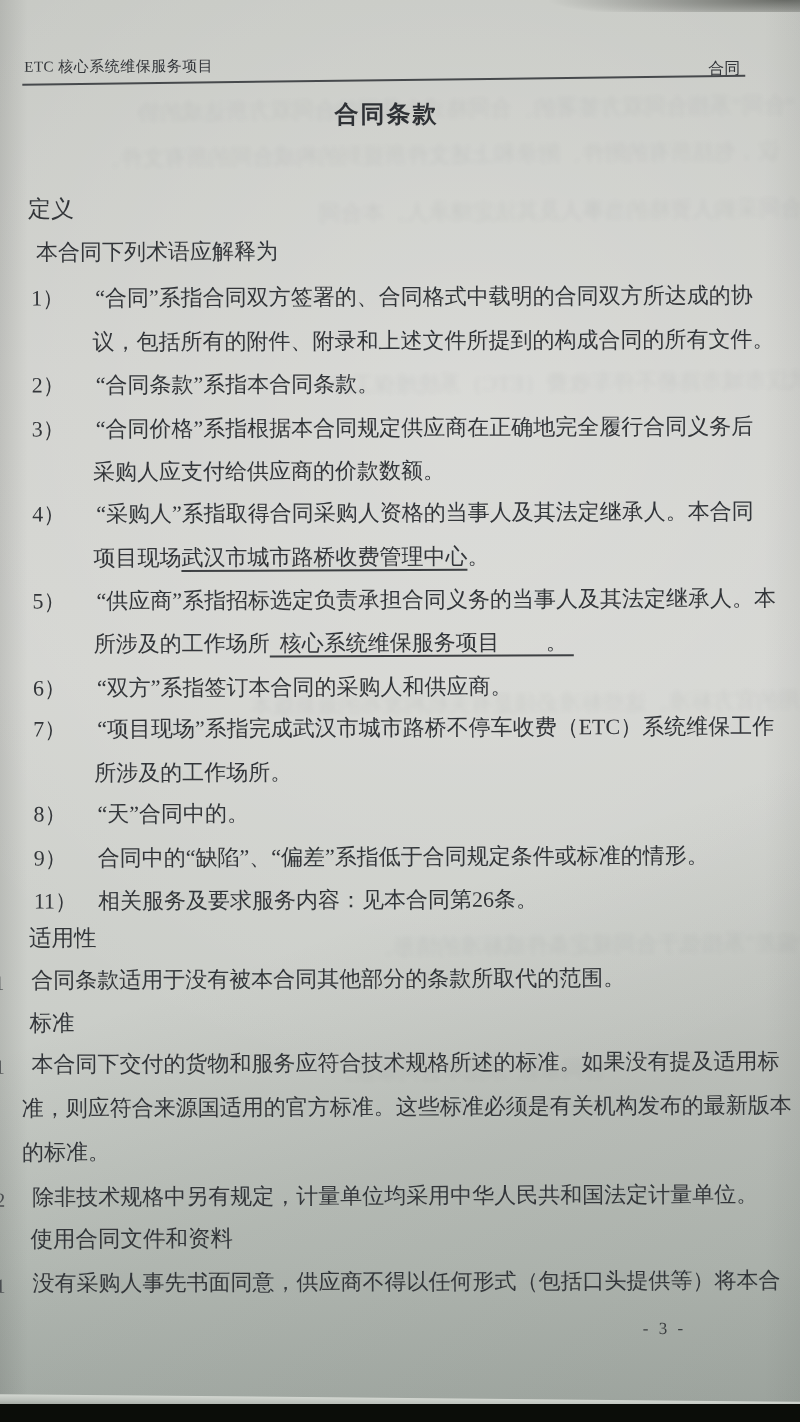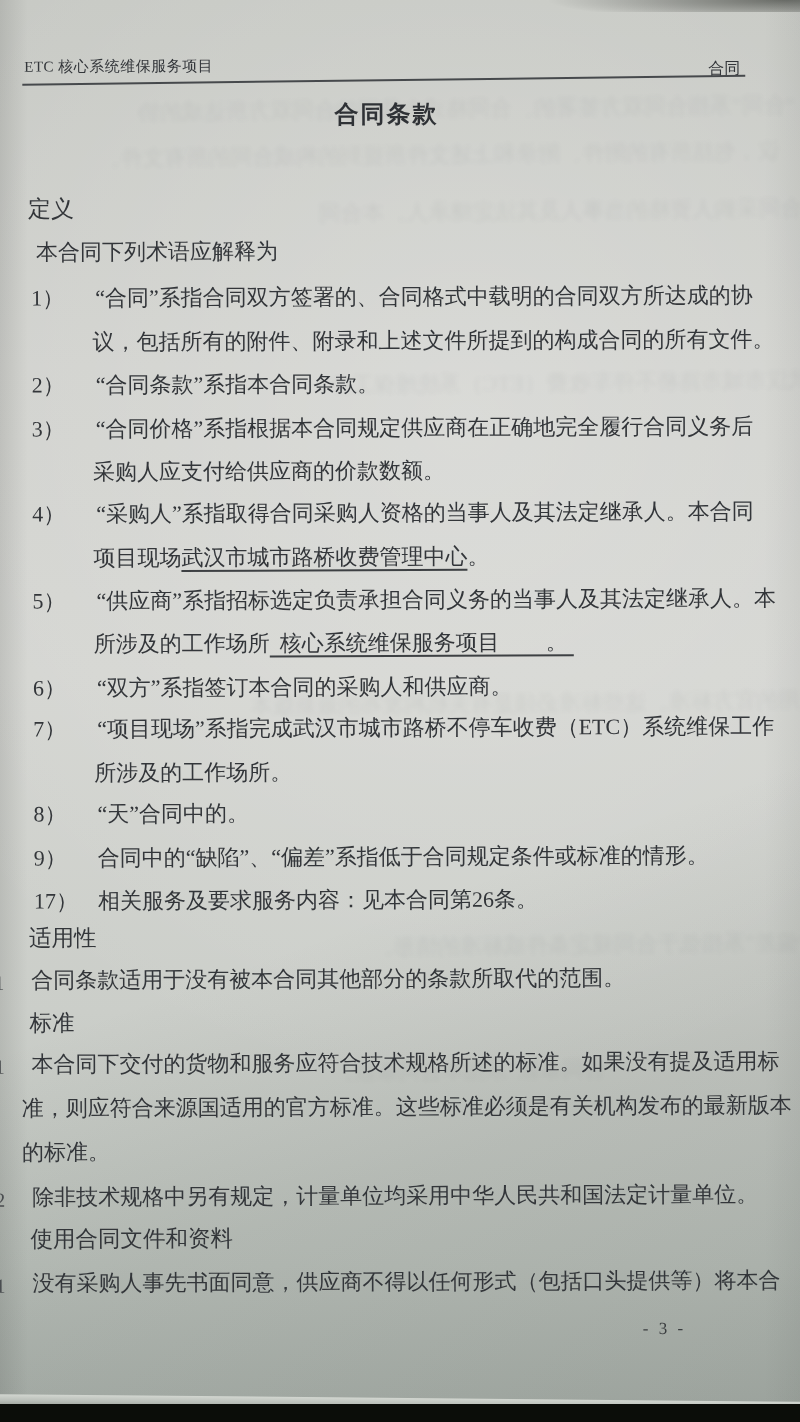--- a/index.html
+++ b/index.html
@@ -106,21 +106,21 @@
 
     <div class="ln" style="top:672px"><span class="num">6）</span><span>“双方”系指签订本合同的采购人和供应商。</span></div>
 
     <div class="ln" style="top:713px"><span class="num">7）</span><span>“项目现场”系指完成武汉市城市路桥不停车收费（ETC）系统维保工作</span></div>
     <div class="ln cont" style="top:757px">所涉及的工作场所。</div>
 
     <div class="ln" style="top:798px"><span class="num">8）</span><span>“天”合同中的。</span></div>
 
     <div class="ln" style="top:842px"><span class="num">9）</span><span>合同中的“缺陷”、“偏差”系指低于合同规定条件或标准的情形。</span></div>
 
-    <div class="ln" style="top:885px"><span class="num">17）</span><span>相关服务及要求服务内容：见本合同第26条。</span></div>
+    <div class="ln" style="top:885px"><span class="num">11）</span><span>相关服务及要求服务内容：见本合同第26条。</span></div>
 
     <div class="ln h" style="top:922px">适用性</div>
     <div class="ln p2" style="top:964px"><span class="marginnum" style="top:2px">1</span><span>合同条款适用于没有被本合同其他部分的条款所取代的范围。</span></div>
 
     <div class="ln h" style="top:1007px">标准</div>
     <div class="ln p2" style="top:1048px"><span class="marginnum" style="top:2px">1</span><span>本合同下交付的货物和服务应符合技术规格所述的标准。如果没有提及适用标</span></div>
     <div class="ln pw" style="top:1092px">准，则应符合来源国适用的官方标准。这些标准必须是有关机构发布的最新版本</div>
     <div class="ln pw" style="top:1136px">的标准。</div>
     <div class="ln p2" style="top:1181px"><span class="marginnum" style="top:2px">2</span><span>除非技术规格中另有规定，计量单位均采用中华人民共和国法定计量单位。</span></div>
 

